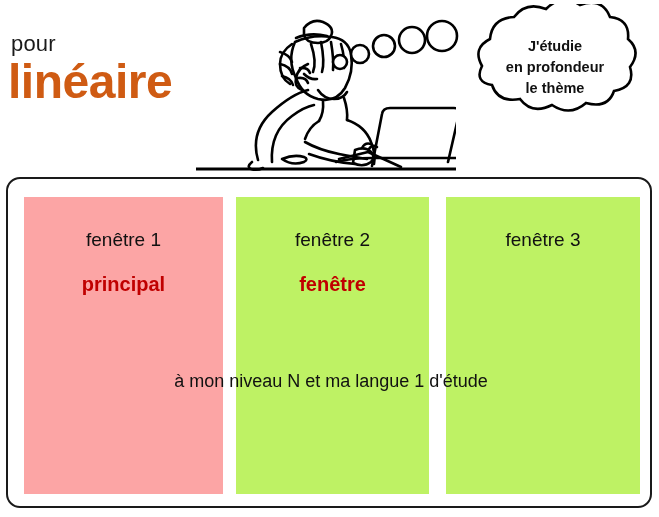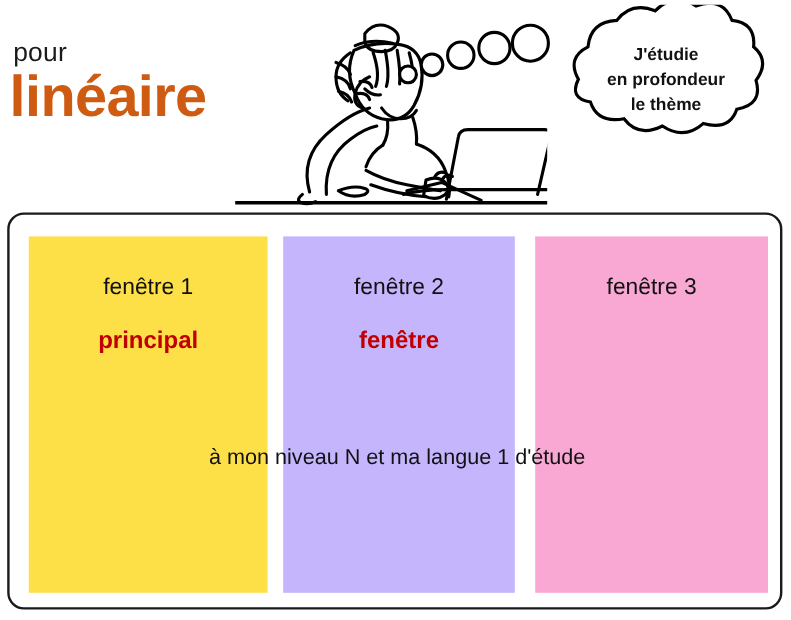--- a/index.html
+++ b/index.html
@@ -214,30 +214,30 @@
 
   <div id="bubble-text">
     <div>J'étudie</div>
     <div>en profondeur</div>
     <div>le thème</div>
   </div>
 </div>
 
 <div id="main-box">
 
-  <div class="column" id="col-0" style="background: #fde047;">
+  <div class="column" id="col-0" style="background: #fca5a5;">
     <div class="col-header">fenêtre 1</div>
     <div class="col-keyword">principal</div>
   </div>
 
-  <div class="column" id="col-1" style="background: #c4b5fd; text-decoration: underline;">
+  <div class="column" id="col-1" style="background: #bef264; text-decoration: underline;">
     <div class="col-header">fenêtre 2</div>
     <div class="col-keyword">fenêtre</div>
   </div>
 
-  <div class="column" id="col-2" style="background: #f9a8d4;">
+  <div class="column" id="col-2" style="background: #bef264;">
     <div class="col-header">fenêtre 3</div>
   </div>
 
   <div id="footnote">
     <div>à mon niveau N et ma langue 1 d'étude</div>
   </div>
 </div>
 
 </body></html>

